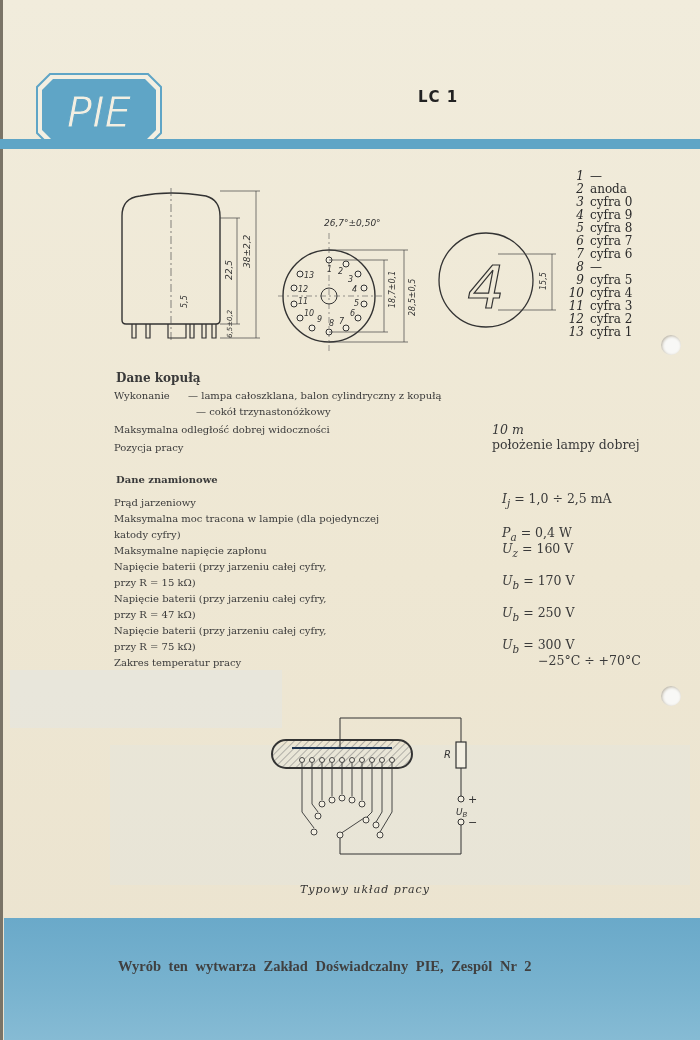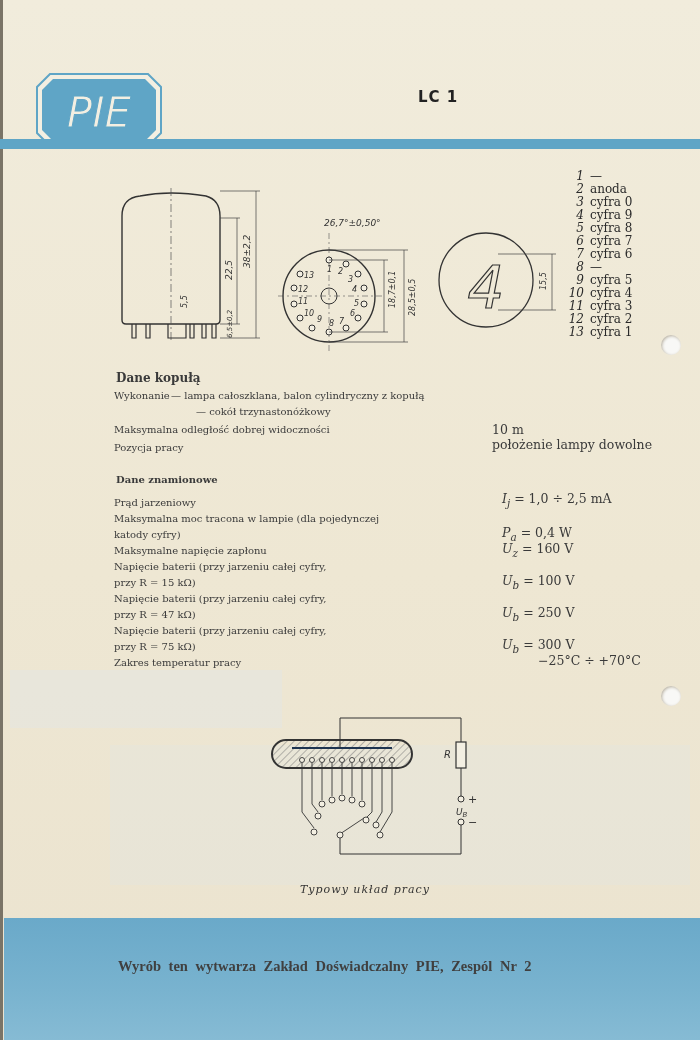--- a/index.html
+++ b/index.html
@@ -177,42 +177,42 @@
       <span class="num">13</span>
       <span>cyfra 1</span>
     </div>
 </div>
 
 <div class="hole" style="left:661px;top:335px;"></div>
 <div class="hole" style="left:661px;top:686px;"></div>
 
 <div class="line" style="left:116px;top:371px;font-weight:bold;font-size:12px;">Dane kopułą</div>
 <div class="line" style="left:114px;top:390px;">Wykonanie</div>
-<div class="line" style="left:171px;top:390px;">— lampa całoszklana, balon cylindryczny z kopułą</div>
+<div class="line" style="left:188px;top:390px;">— lampa całoszklana, balon cylindryczny z kopułą</div>
 <div class="line" style="left:196px;top:406px;">— cokół trzynastonóżkowy</div>
 <div class="line" style="left:114px;top:424px;">Maksymalna odległość dobrej widoczności</div>
-<div class="val" style="left:492px;top:422px;">10 m</div>
+<div class="val" style="left:492px;top:422px;font-style:italic;">10 m</div>
 <div class="line" style="left:114px;top:442px;">Pozycja pracy</div>
-<div class="val" style="left:492px;top:437px;">położenie lampy dowolne</div>
+<div class="val" style="left:492px;top:437px;">położenie lampy dobrej</div>
 
 <div class="line" style="left:116px;top:474px;font-weight:bold;font-size:10px;">Dane znamionowe</div>
 
 <div class="line" style="left:114px;top:497px;">Prąd jarzeniowy</div>
 <div class="val" style="left:502px;top:491px;"><i>I</i><sub><i>j</i></sub> <span>= 1,0 ÷ 2,5 mA</span></div>
 
 <div class="line" style="left:114px;top:513px;">Maksymalna moc tracona w lampie (dla pojedynczej</div>
 <div class="line" style="left:114px;top:529px;">katody cyfry)</div>
 <div class="val" style="left:502px;top:525px;"><i>P</i><sub><i>a</i></sub> <span>= 0,4 W</span></div>
 
 <div class="line" style="left:114px;top:545px;">Maksymalne napięcie zapłonu</div>
 <div class="val" style="left:502px;top:541px;"><i>U</i><sub><i>z</i></sub> <span>= 160 V</span></div>
 
 <div class="line" style="left:114px;top:561px;">Napięcie baterii (przy jarzeniu całej cyfry,</div>
 <div class="line" style="left:114px;top:577px;">przy R = 15 kΩ)</div>
-<div class="val" style="left:502px;top:573px;"><i>U</i><sub><i>b</i></sub> <span>= 100 V</span></div>
+<div class="val" style="left:502px;top:573px;"><i>U</i><sub><i>b</i></sub> <span>= 170 V</span></div>
 
 <div class="line" style="left:114px;top:593px;">Napięcie baterii (przy jarzeniu całej cyfry,</div>
 <div class="line" style="left:114px;top:609px;">przy R = 47 kΩ)</div>
 <div class="val" style="left:502px;top:605px;"><i>U</i><sub><i>b</i></sub> <span>= 250 V</span></div>
 
 <div class="line" style="left:114px;top:625px;">Napięcie baterii (przy jarzeniu całej cyfry,</div>
 <div class="line" style="left:114px;top:641px;">przy R = 75 kΩ)</div>
 <div class="val" style="left:502px;top:637px;"><i>U</i><sub><i>b</i></sub> <span>= 300 V</span></div>
 
 <div class="line" style="left:114px;top:657px;">Zakres temperatur pracy</div>

